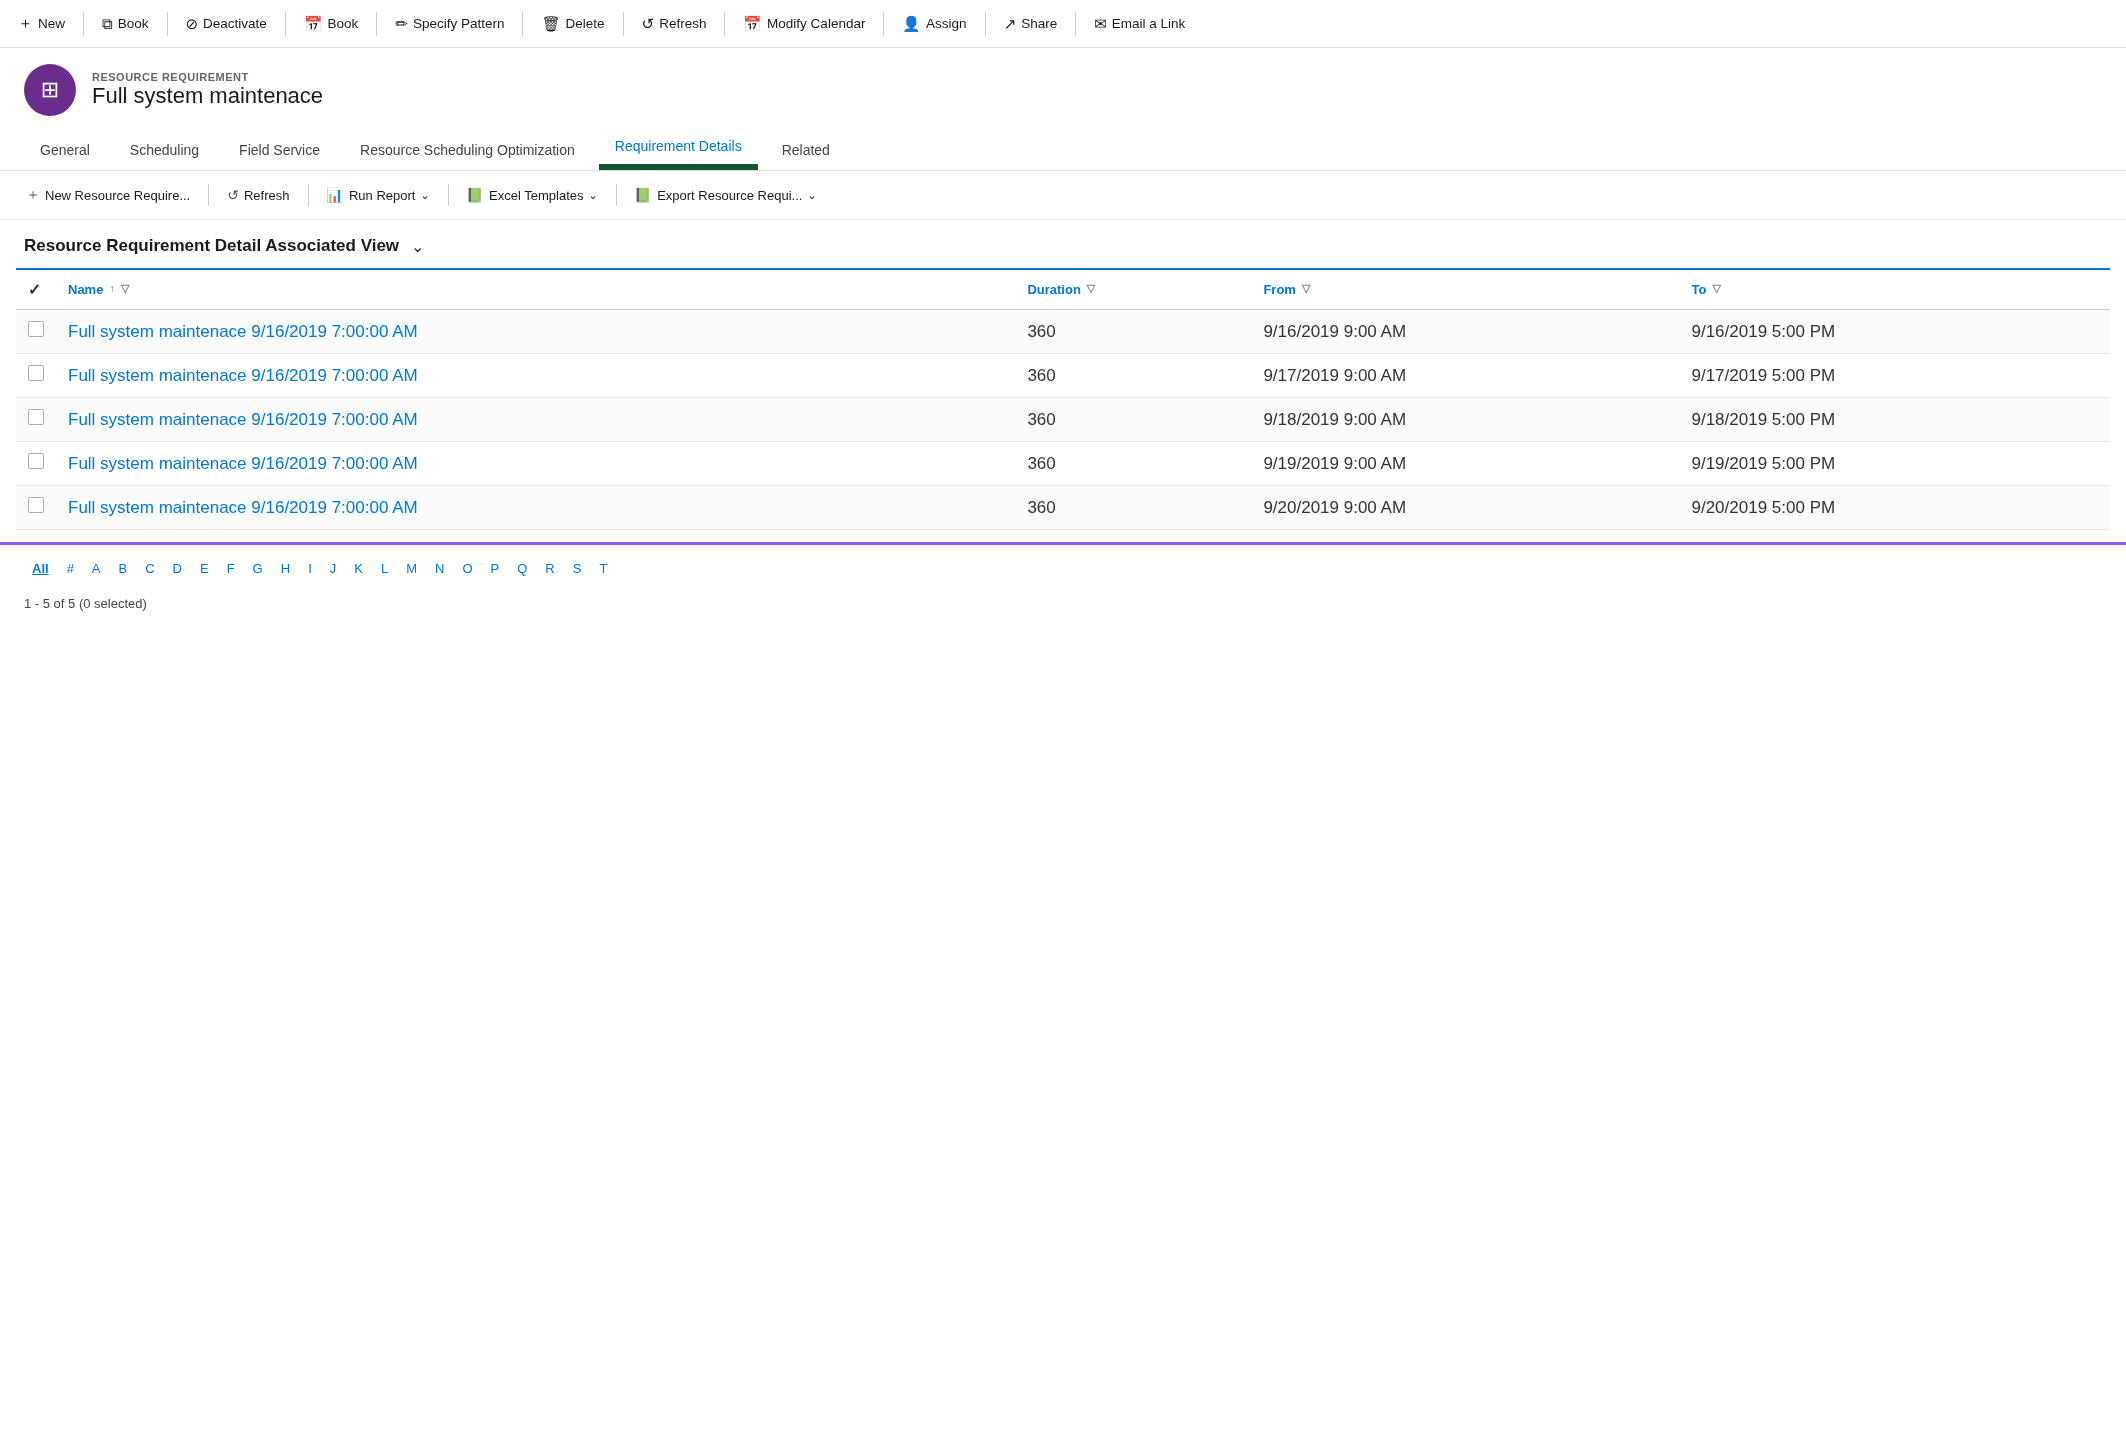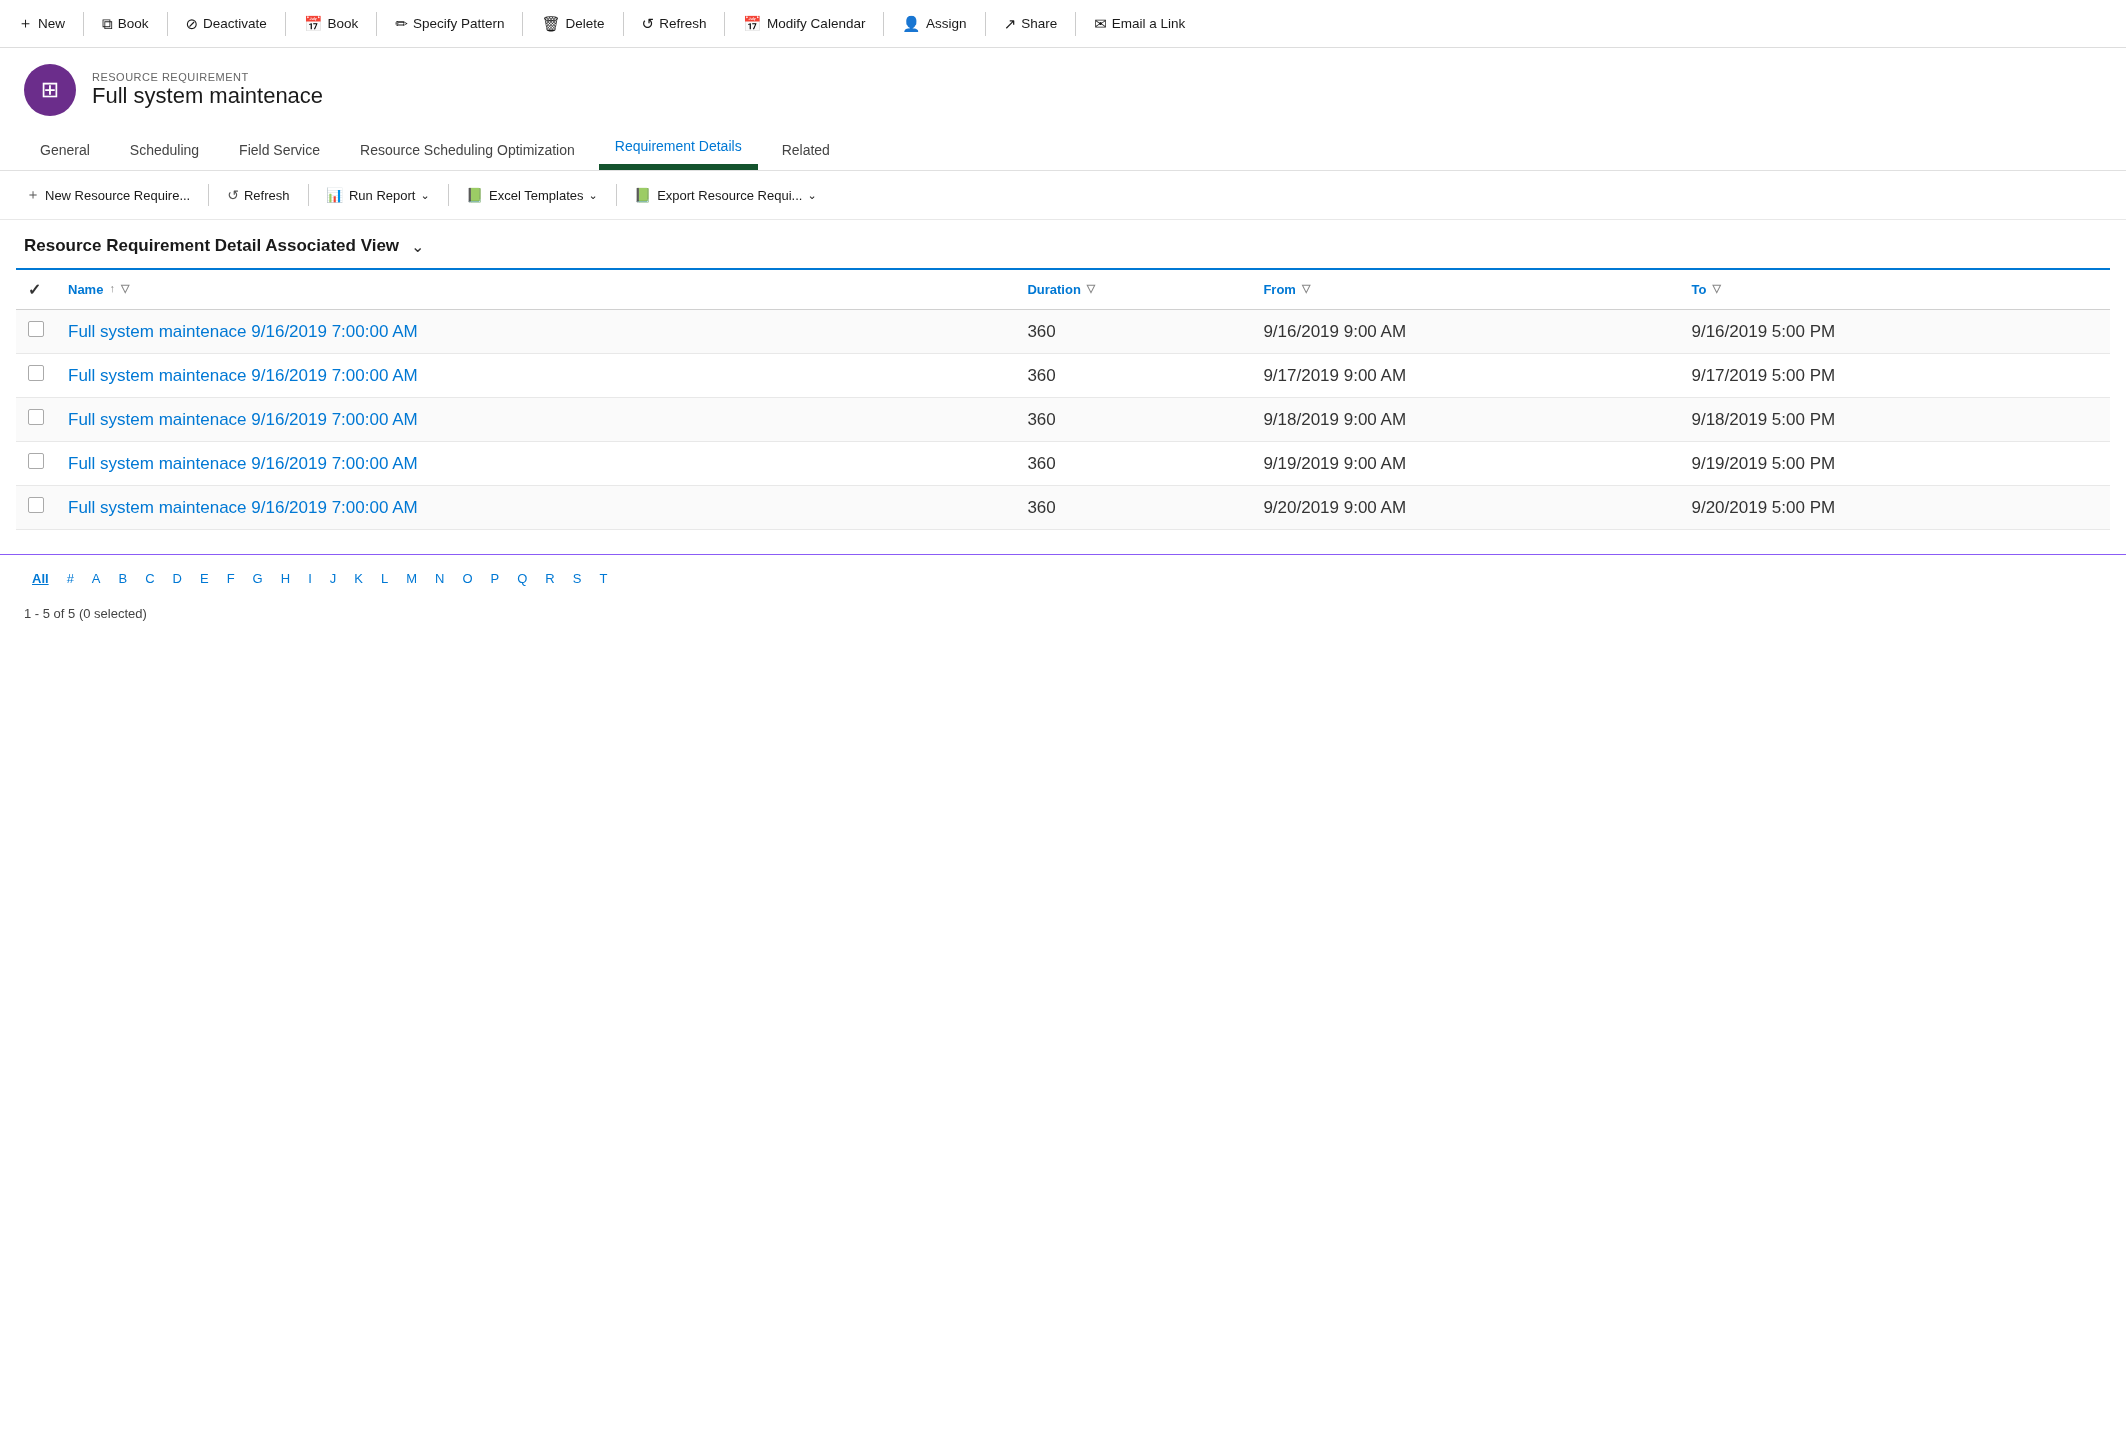--- a/index.html
+++ b/index.html
@@ -55,21 +55,21 @@
       color: white;
       font-size: 22px;
       flex-shrink: 0;
     }
     .entity-info {}
     .entity-type {
       font-size: 11px;
       color: #666;
       text-transform: uppercase;
       letter-spacing: 0.5px;
-      font-weight: 400;
+      font-weight: 700;
     }
     .entity-title {
       font-size: 22px;
       font-weight: 400;
       color: #1a1a1a;
     }
 
     
     .tabs {
       display: flex;
@@ -210,22 +210,22 @@
       font-size: 16px;
       cursor: pointer;
     }
 
     
     .alpha-nav {
       display: flex;
       align-items: center;
       padding: 12px 24px 8px 24px;
       gap: 2px;
-      border-top: 1px solid #8b5cf6;
-      margin-top: 24px;
+      border-top: 3px solid #8b5cf6;
+      margin-top: 12px;
     }
     .alpha-btn {
       padding: 4px 8px;
       font-size: 13px;
       cursor: pointer;
       border: none;
       background: none;
       color: #0078d4;
       border-radius: 2px;
     }

